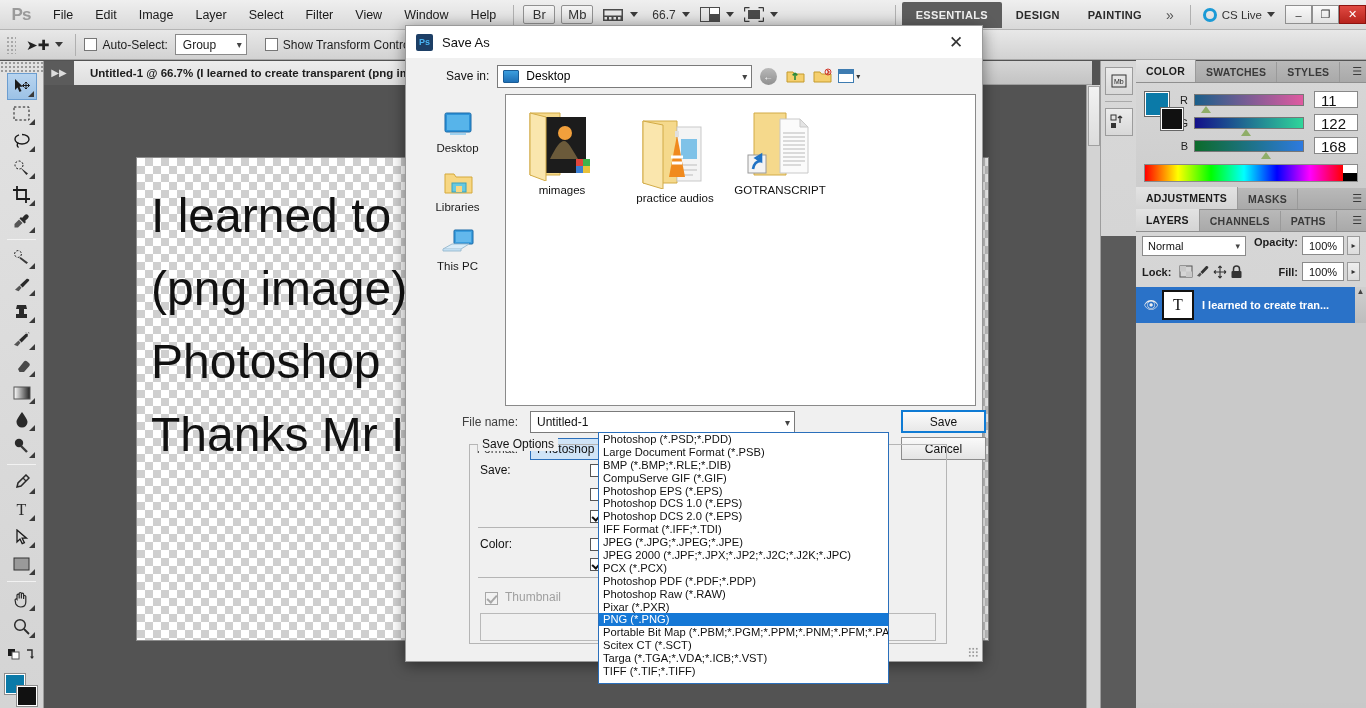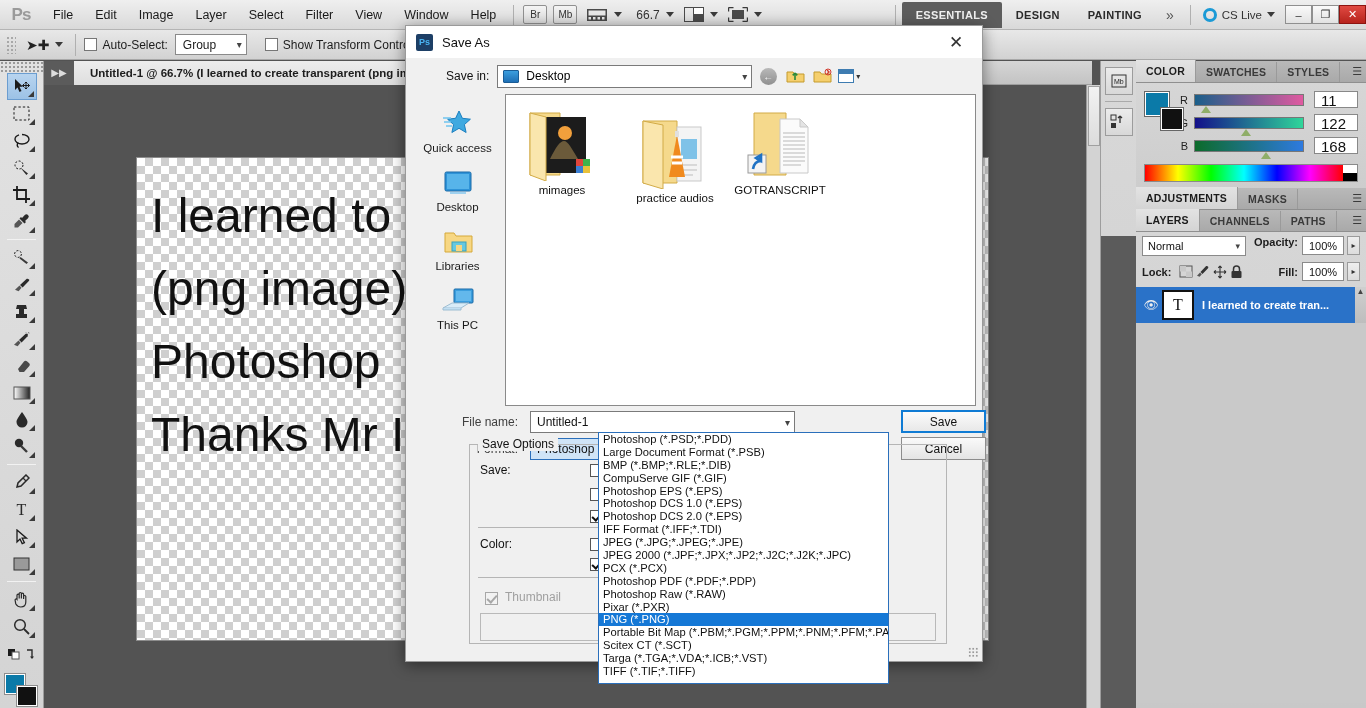--- a/index.html
+++ b/index.html
@@ -21,23 +21,23 @@
   .ps-logo {
     width: 42px; text-align: center; font-size: 17px; font-weight: bold;
     color: #9a9a9a; letter-spacing: -1px; font-family: "Liberation Sans", sans-serif;
   }
   .menu-item {
     padding: 0 11px; height: 30px; line-height: 30px;
     font-size: 12.5px; color: #1a1a1a; cursor: default;
   }
   .mb-sep { width: 1px; height: 20px; background: #b0b0b0; margin: 0 6px; }
   .sq-btn {
-    width: 24px; height: 19px; border: 1px solid #909090; border-radius: 2px;
+    width: 32px; height: 19px; border: 1px solid #909090; border-radius: 2px;
     background: linear-gradient(#f4f4f4, #dcdcdc);
-    font-size: 10px; color: #333; display: flex; align-items: center; justify-content: center;
+    font-size: 13px; color: #333; display: flex; align-items: center; justify-content: center;
     margin: 0 3px;
   }
   .film-ic { width: 22px; height: 16px; margin-left: 6px; position: relative; }
   .caret { width: 0; height: 0; border-left: 4px solid transparent; border-right: 4px solid transparent;
            border-top: 5px solid #3a3a3a; margin-left: 6px; }
   .zoomval { font-size: 12px; color: #333; margin-left: 14px; }
   .layout-ic { width: 20px; height: 15px; border: 1.5px solid #4a4a4a; margin-left: 10px; display:flex; }
   .layout-ic i { display:block; border-right: 1.5px solid #4a4a4a; width: 9px; }
   .layout-ic b { display:block; width: 9px; background: linear-gradient(#fff 50%, #4a4a4a 50%); }
   .scr-ic { width: 20px; height: 15px; margin-left: 10px; position: relative; }
@@ -679,29 +679,20 @@
       </span>
       <span class="nav-ic">
           <span class="view-ic"></span>
           <span style="font-size:8px;color:#333;margin-left:2px;">▾</span>
         </span>
     </div>
 
     <div class="sidepane">
       <div class="sp-item">
         <div class="sp-ic">
-          <svg width="34" height="30" viewBox="0 0 34 30">
-              <path d="M18 2l3.4 7.3 8 .9-6 5.4 1.7 7.9L18 19.3 10.9 23.5l1.7-7.9-6-5.4 8-.9z" fill="#3fa9e0" stroke="#1b7fc0"></path>
-              <path d="M2 9h8M3 13h7M5 17h6" stroke="#6fc3ee" stroke-width="1.6"></path>
-            </svg>
-        </div>
-        <div class="sp-lbl">Quick access</div>
-      </div>
-      <div class="sp-item">
-        <div class="sp-ic">
           <svg width="34" height="28" viewBox="0 0 34 28">
               <rect x="4" y="3" width="26" height="19" rx="1.5" fill="#2e93d8" stroke="#1a6ba8"></rect>
               <rect x="6" y="5" width="22" height="15" fill="#57b4ea"></rect>
               <rect x="9" y="23" width="16" height="2" fill="#9fd1ef"></rect>
             </svg>
         </div>
         <div class="sp-lbl">Desktop</div>
       </div>
       <div class="sp-item">
         <div class="sp-ic">

